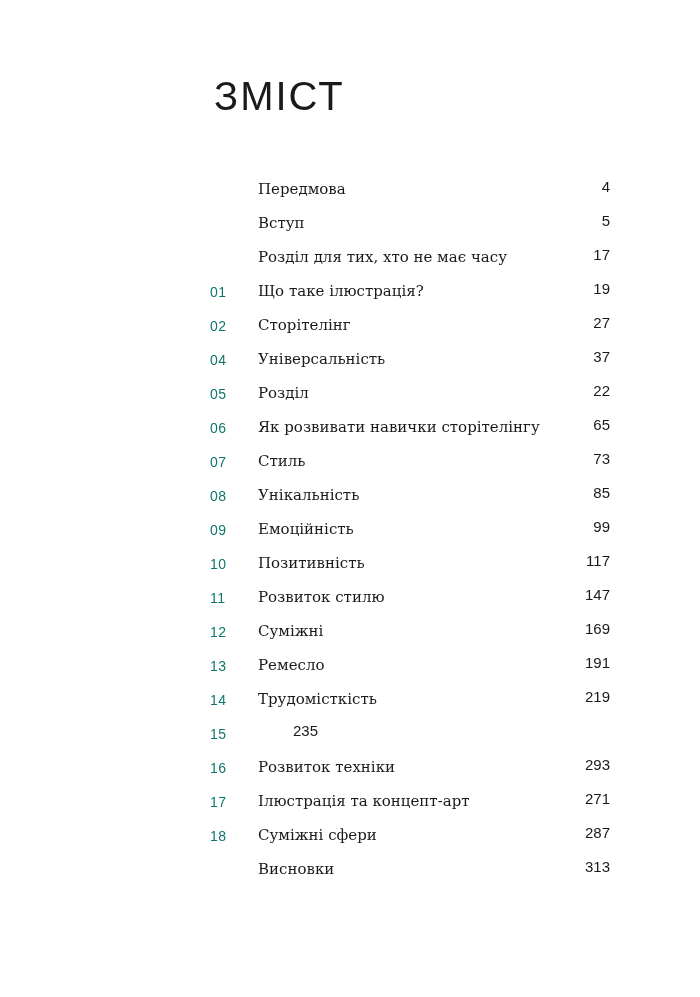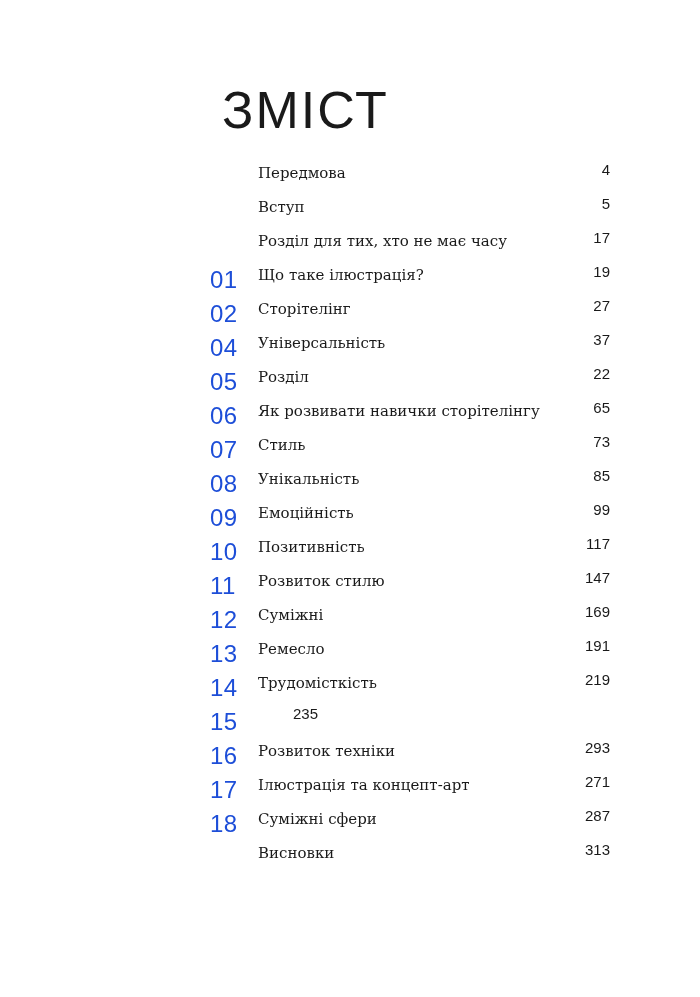--- a/index.html
+++ b/index.html
@@ -13,46 +13,46 @@
       position: relative;
       overflow: hidden;
       color: #1a1a1a;
     }
     .page-title {
       position: absolute;
       left: 210px;
       top: 72px;
       font-family: "Liberation Sans", "DejaVu Sans", sans-serif;
       font-weight: normal;
-      font-size: 52px;
+      font-size: 40px;
       letter-spacing: 2px;
       line-height: 1;
       color: #1a1a1a;
-      margin: 12px;
+      margin: 4px;
     }
     .toc {
       position: absolute;
       left: 210px;
       top: 164px;
       width: 400px;
       margin: 0;
       padding: 0;
       list-style: none;
     }
     .toc-row {
       position: relative;
       height: 34px;
       display: flex;
-      align-items: flex-start;
+      align-items: flex-end;
     }
     .toc-num {
       width: 48px;
       font-family: "Liberation Sans", "DejaVu Sans", sans-serif;
-      font-size: 24px;
-      color: #1d4ed8;
+      font-size: 14px;
+      color: #0f766e;
       letter-spacing: 0.5px;
     }
     .toc-title {
       flex: 1;
       font-family: "DejaVu Serif", "Liberation Serif", serif;
       font-size: 15px;
       color: #1a1a1a;
     }
     .toc-page {
       width: 60px;

